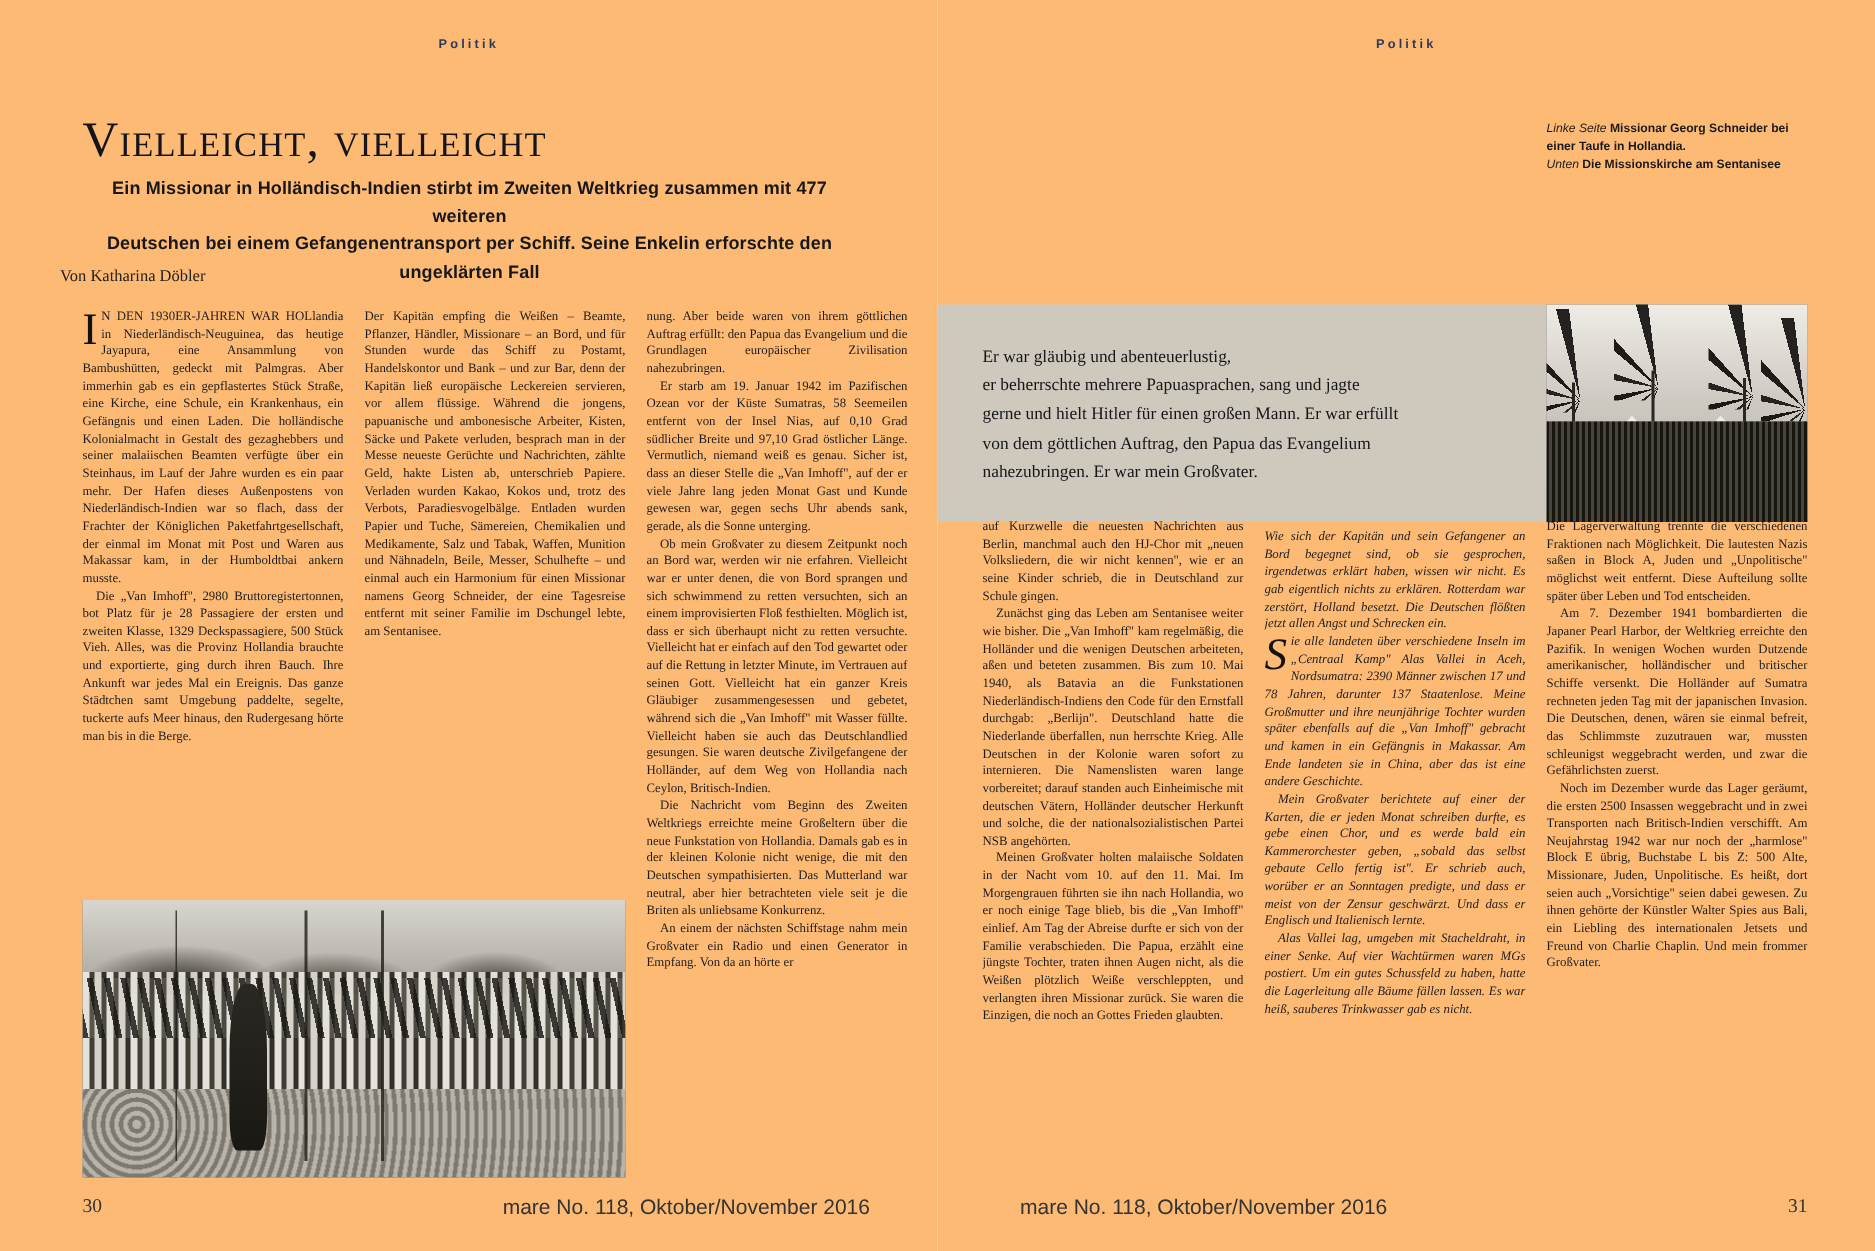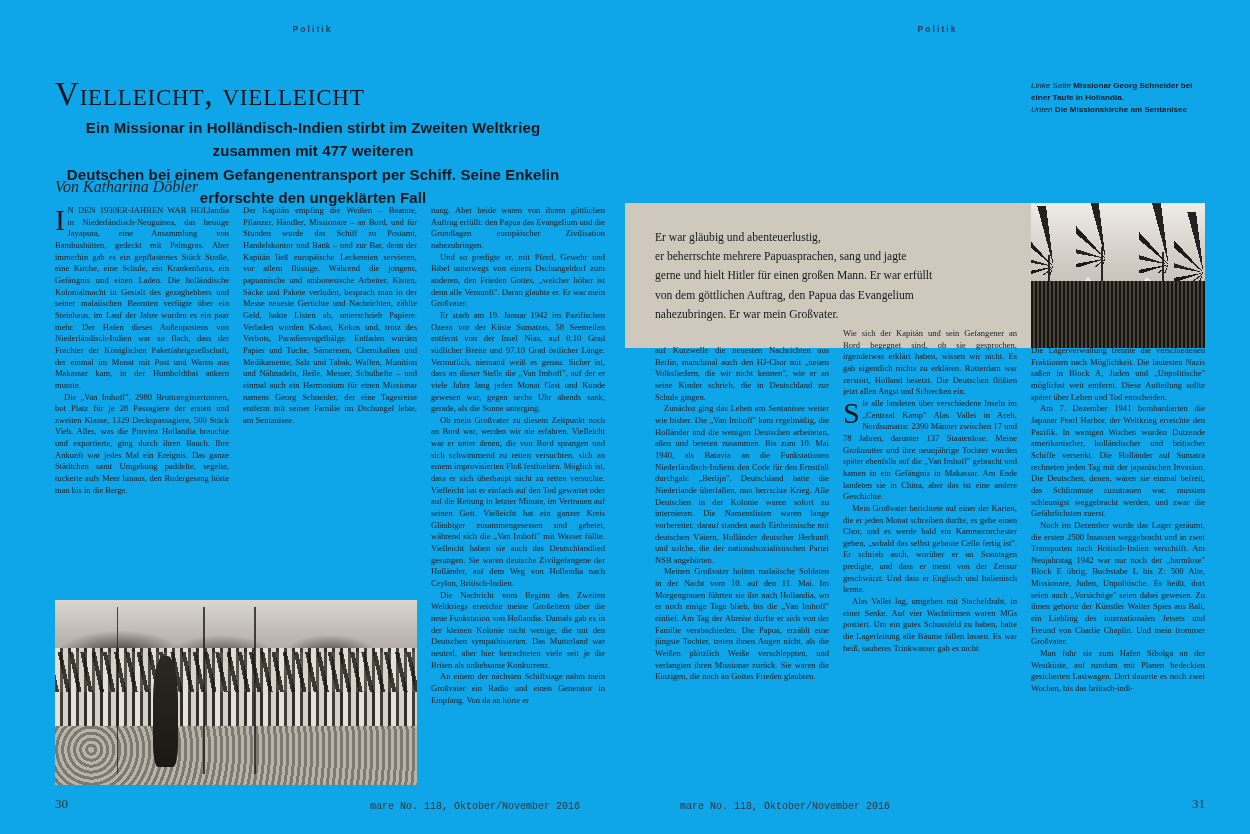--- a/index.html
+++ b/index.html
@@ -17,21 +17,21 @@
   .spread {
     position: relative;
     width: 1250px;
     height: 834px;
     background: #ffffff;
   }
   .page {
     position: absolute;
     top: 0;
     height: 834px;
-    background: #0ea5e9;
+    background: #fdba74;
   }
   .page-left  { left: 0;    width: 625px; }
   .page-right { left: 625px; width: 625px; }
 
   
   .running-head {
     position: absolute;
     top: 24px;
     width: 100%;
     text-align: center;
@@ -59,33 +59,32 @@
   }
 
   .deck {
     position: absolute;
     left: 55px;
     top: 116px;
     width: 516px;
     text-align: center;
     font-family: "Liberation Sans", sans-serif;
     font-weight: bold;
-    font-size: 15px;
+    font-size: 12px;
     line-height: 1.55;
     color: #17171c;
     letter-spacing: 0.1px;
   }
 
   .byline {
     position: absolute;
-    left: 55px;
+    left: 40px;
     top: 178px;
     font-family: "Liberation Serif", serif;
-    font-style: italic;
-    font-size: 16px;
+    font-size: 11px;
     color: #222;
   }
 
   
   .col {
     position: absolute;
     font-family: "Liberation Serif", serif;
     font-size: 8.55px;
     line-height: 1.365;
     text-align: justify;
@@ -109,21 +108,21 @@
     color: #121214;
   }
 
   
   .lc1 { left: 55px;  top: 205px; width: 174px; height: 385px; }
   .lc2 { left: 243px; top: 205px; width: 174px; height: 385px; }
   .lc3 { left: 431px; top: 205px; width: 174px; height: 580px; }
 
   
   .rc1 { left: 655px;  top: 345px; width: 174px; height: 440px; }
-  .rc2 { left: 843px;  top: 328px; width: 174px; height: 440px; }
+  .rc2 { left: 843px;  top: 352px; width: 174px; height: 440px; font-style: italic; }
   .rc3 { left: 1031px; top: 345px; width: 174px; height: 440px; }
 
   
   .photo {
     position: absolute;
     overflow: hidden;
     background: #8e8b86;
   }
   .photo-inner { position: absolute; inset: 0; }
 
@@ -255,22 +254,22 @@
     bottom: 22px;
     font-family: Liberation Serif, serif;
     font-size: 13px;
     color: #333;
   }
   .folio-left  { left: 55px; }
   .folio-right { right: 45px; }
   .imprint {
     position: absolute;
     bottom: 22px;
-    font-family: Liberation Mono, monospace;
-    font-size: 10px;
+    font-family: Liberation Sans, sans-serif;
+    font-size: 14px;
     color: #333;
     white-space: nowrap;
     margin-top: 28px;
   }
   .imprint-left  { right: 45px; }
   .imprint-right { left: 55px; }
 </style>
 </head>
 <body>
 
@@ -295,21 +294,20 @@
       </p>
       <p>Die „Van Imhoff", 2980 Bruttoregistertonnen, bot Platz für je 28 Passagiere der ersten und zweiten Klasse, 1329 Deckspassagiere, 500 Stück Vieh. Alles, was die Provinz Hollandia brauchte und exportierte, ging durch ihren Bauch. Ihre Ankunft war jedes Mal ein Ereignis. Das ganze Städtchen samt Umgebung paddelte, segelte, tuckerte aufs Meer hinaus, den Rudergesang hörte man bis in die Berge.</p>
     </div>
 
     <div class="col lc2">
       <p class="first">Der Kapitän empfing die Weißen – Beamte, Pflanzer, Händler, Missionare – an Bord, und für Stunden wurde das Schiff zu Postamt, Handelskontor und Bank – und zur Bar, denn der Kapitän ließ europäische Leckereien servieren, vor allem flüssige. Während die jongens, papuanische und ambonesische Arbeiter, Kisten, Säcke und Pakete verluden, besprach man in der Messe neueste Gerüchte und Nachrichten, zählte Geld, hakte Listen ab, unterschrieb Papiere. Verladen wurden Kakao, Kokos und, trotz des Verbots, Paradiesvogelbälge. Entladen wurden Papier und Tuche, Sämereien, Chemikalien und Medikamente, Salz und Tabak, Waffen, Munition und Nähnadeln, Beile, Messer, Schulhefte – und einmal auch ein Harmonium für einen Missionar namens Georg Schneider, der eine Tagesreise entfernt mit seiner Familie im Dschungel lebte, am Sentanisee.</p>
     </div>
 
     <div class="col lc3">
       <p class="first">nung. Aber beide waren von ihrem göttlichen Auftrag erfüllt: den Papua das Evangelium und die Grundlagen europäischer Zivilisation nahezubringen.</p>
-      <p>Und so predigte er, mit Pferd, Gewehr und Bibel unterwegs von einem Dschungeldorf zum anderen, den Frieden Gottes, „welcher höher ist denn alle Vernunft". Daran glaubte er. Er war mein Großvater.</p>
       <p>Er starb am 19. Januar 1942 im Pazifischen Ozean vor der Küste Sumatras, 58 Seemeilen entfernt von der Insel Nias, auf 0,10 Grad südlicher Breite und 97,10 Grad östlicher Länge. Vermutlich, niemand weiß es genau. Sicher ist, dass an dieser Stelle die „Van Imhoff", auf der er viele Jahre lang jeden Monat Gast und Kunde gewesen war, gegen sechs Uhr abends sank, gerade, als die Sonne unterging.</p>
       <p>Ob mein Großvater zu diesem Zeitpunkt noch an Bord war, werden wir nie erfahren. Vielleicht war er unter denen, die von Bord sprangen und sich schwimmend zu retten versuchten, sich an einem improvisierten Floß festhielten. Möglich ist, dass er sich überhaupt nicht zu retten versuchte. Vielleicht hat er einfach auf den Tod gewartet oder auf die Rettung in letzter Minute, im Vertrauen auf seinen Gott. Vielleicht hat ein ganzer Kreis Gläubiger zusammengesessen und gebetet, während sich die „Van Imhoff" mit Wasser füllte. Vielleicht haben sie auch das Deutschlandlied gesungen. Sie waren deutsche Zivilgefangene der Holländer, auf dem Weg von Hollandia nach Ceylon, Britisch-Indien.</p>
       <p>Die Nachricht vom Beginn des Zweiten Weltkriegs erreichte meine Großeltern über die neue Funkstation von Hollandia. Damals gab es in der kleinen Kolonie nicht wenige, die mit den Deutschen sympathisierten. Das Mutterland war neutral, aber hier betrachteten viele seit je die Briten als unliebsame Konkurrenz.</p>
       <p>An einem der nächsten Schiffstage nahm mein Großvater ein Radio und einen Generator in Empfang. Von da an hörte er</p>
     </div>
 
     <div class="photo photo-street">
       <div class="photo-inner">
         <div class="ph-sky"></div>
         <div class="ph-crowd"></div>
@@ -381,16 +379,15 @@
       <span class="dropcap">S</span><span>ie alle landeten über verschiedene Inseln im „Centraal Kamp" Alas Vallei in Aceh, Nordsumatra: 2390 Männer zwischen 17 und 78 Jahren, darunter 137 Staatenlose. Meine Großmutter und ihre neunjährige Tochter wurden später ebenfalls auf die „Van Imhoff" gebracht und kamen in ein Gefängnis in Makassar. Am Ende landeten sie in China, aber das ist eine andere Geschichte.</span>
     </p>
     <p>Mein Großvater berichtete auf einer der Karten, die er jeden Monat schreiben durfte, es gebe einen Chor, und es werde bald ein Kammerorchester geben, „sobald das selbst gebaute Cello fertig ist". Er schrieb auch, worüber er an Sonntagen predigte, und dass er meist von der Zensur geschwärzt. Und dass er Englisch und Italienisch lernte.</p>
     <p>Alas Vallei lag, umgeben mit Stacheldraht, in einer Senke. Auf vier Wachtürmen waren MGs postiert. Um ein gutes Schussfeld zu haben, hatte die Lagerleitung alle Bäume fällen lassen. Es war heiß, sauberes Trinkwasser gab es nicht.</p>
   </div>
 
   <div class="col rc3">
     <p class="first">Die Lagerverwaltung trennte die verschiedenen Fraktionen nach Möglichkeit. Die lautesten Nazis saßen in Block A, Juden und „Unpolitische" möglichst weit entfernt. Diese Aufteilung sollte später über Leben und Tod entscheiden.</p>
     <p>Am 7. Dezember 1941 bombardierten die Japaner Pearl Harbor, der Weltkrieg erreichte den Pazifik. In wenigen Wochen wurden Dutzende amerikanischer, holländischer und britischer Schiffe versenkt. Die Holländer auf Sumatra rechneten jeden Tag mit der japanischen Invasion. Die Deutschen, denen, wären sie einmal befreit, das Schlimmste zuzutrauen war, mussten schleunigst weggebracht werden, und zwar die Gefährlichsten zuerst.</p>
     <p>Noch im Dezember wurde das Lager geräumt, die ersten 2500 Insassen weggebracht und in zwei Transporten nach Britisch-Indien verschifft. Am Neujahrstag 1942 war nur noch der „harmlose" Block E übrig, Buchstabe L bis Z: 500 Alte, Missionare, Juden, Unpolitische. Es heißt, dort seien auch „Vorsichtige" seien dabei gewesen. Zu ihnen gehörte der Künstler Walter Spies aus Bali, ein Liebling des internationalen Jetsets und Freund von Charlie Chaplin. Und mein frommer Großvater.</p>
-    <p>Man fuhr sie zum Hafen Sibolga an der Westküste, auf rundum mit Planen bedeckten gesicherten Lastwagen. Dort dauerte es noch zwei Wochen, bis das britisch-indi-</p>
   </div>
 
 </div>
 
 </body></html>

